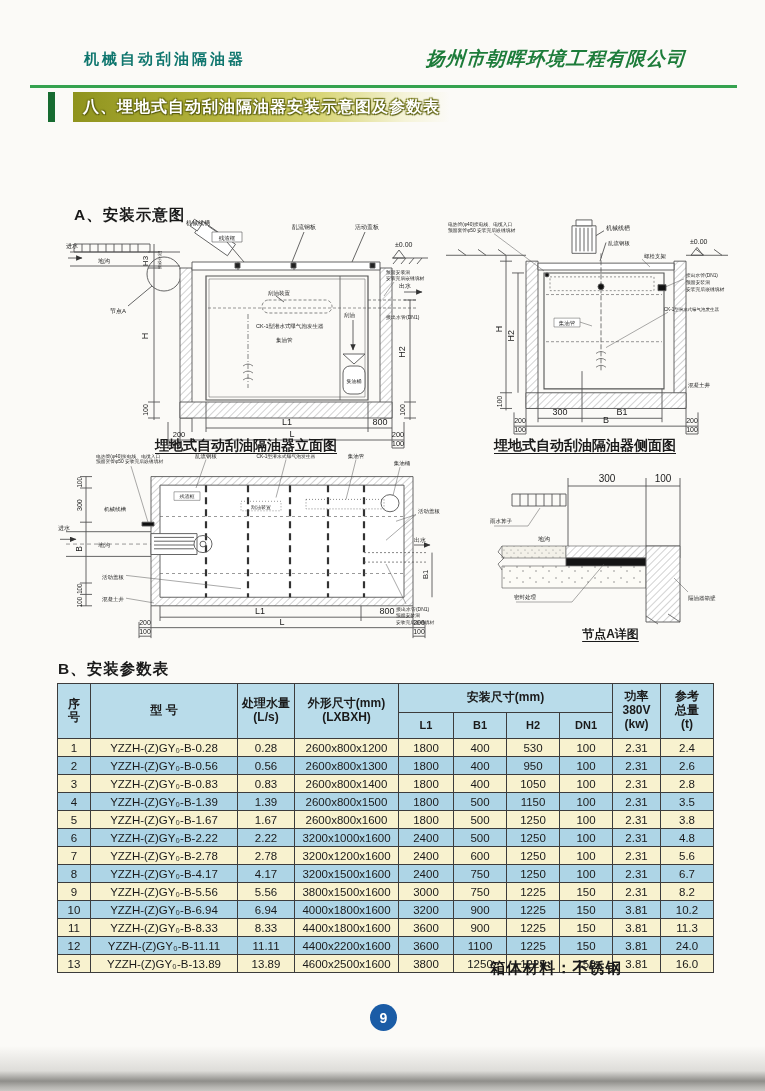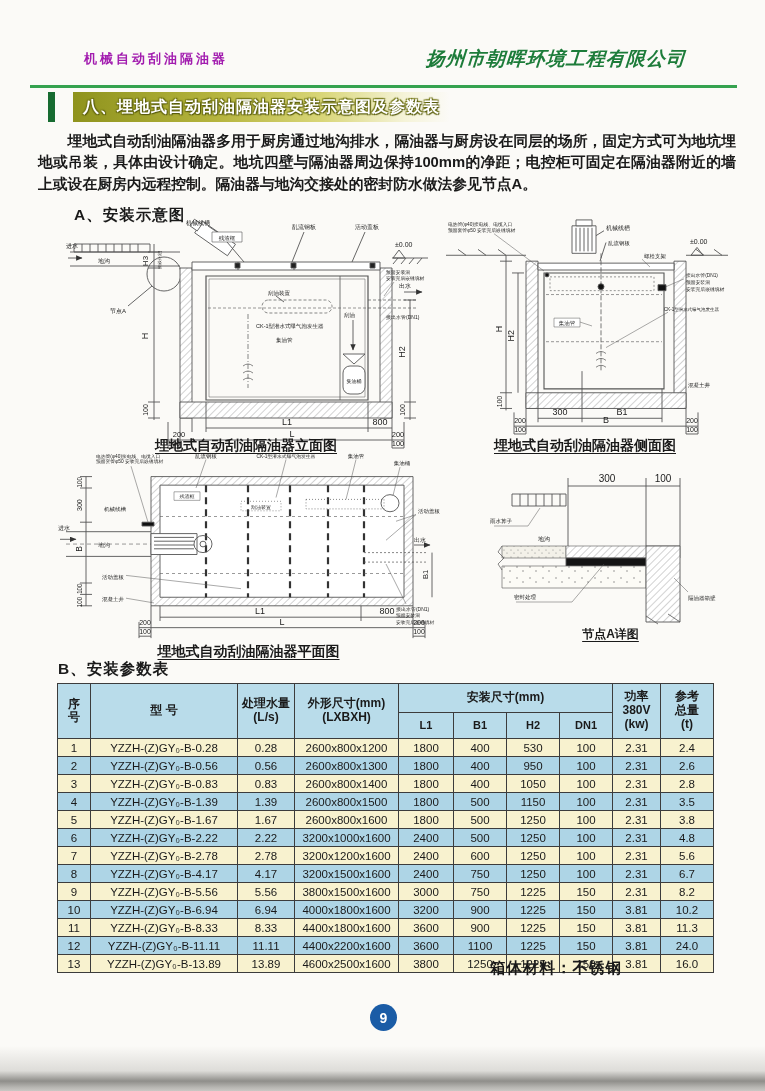--- a/index.html
+++ b/index.html
@@ -1,19 +1,19 @@
 <!DOCTYPE html>
 <html><head>
 <meta charset="utf-8">
 <style>
   html,body{margin:0;padding:0;background:#e7e6e2;}
   #page{position:relative;width:765px;height:1091px;background:#fbfaf7;overflow:hidden;
         font-family:"Liberation Sans","DejaVu Sans",sans-serif;color:#1a1a1a;}
   .abs{position:absolute;}
-  #doc-title{left:84px;top:50px;font-size:13px;font-weight:bold;letter-spacing:3px;color:#a21caf;}
+  #doc-title{left:84px;top:50px;font-size:15px;font-weight:bold;letter-spacing:3px;color:#0f766e;}
   #company{left:426px;top:46px;font-size:19px;font-weight:bold;font-style:italic;
            color:#1d7c3a;letter-spacing:1px;transform:skewX(-4deg);}
   #green-rule{left:30px;top:85px;width:707px;height:3px;background:#35a24f;}
   #banner{left:48px;top:92px;width:402px;height:30px;display:flex;align-items:stretch;gap:16px;}
   #banner-bar{width:7px;background:#176b31;}
   #banner-grad{flex:1;margin-left:2px;display:flex;align-items:center;
      background:linear-gradient(90deg,#8f931d 0%,#b5b43e 38%,#d9d678 66%,rgba(244,242,211,.85) 88%,rgba(250,249,240,0) 100%);}
   #banner-text{padding-left:10px;font-size:16px;font-weight:bold;color:#fff;letter-spacing:1px;
      text-shadow:1px 1px 1px #565a0e,-1px -1px 1px #7a7d1c,1px -1px 1px #6b6e14,-1px 1px 1px #6b6e14;}
   #intro{left:38px;top:131px;width:698px;font-size:14.8px;line-height:1.44;font-weight:600;
@@ -72,21 +72,20 @@
   <div class="abs" id="company">扬州市朝晖环境工程有限公司</div>
   <div class="abs" id="green-rule"></div>
 
   <div class="abs" id="banner">
     <div id="banner-bar"></div>
     <div id="banner-grad">
       <span id="banner-text">八、埋地式自动刮油隔油器安装示意图及参数表</span>
     </div>
   </div>
 
-  <div class="abs" id="intro">埋地式自动刮油隔油器多用于厨房通过地沟排水，隔油器与厨房设在同层的场所，固定方式可为地坑埋地或吊装，具体由设计确定。地坑四壁与隔油器周边保持100mm的净距；电控柜可固定在隔油器附近的墙上或设在厨房内远程控制。隔油器与地沟交接处的密封防水做法参见节点A。</div>
 
   <div class="abs sec-title" id="a-title">A、安装示意图</div>
 
   <svg class="abs" style="left:62px;top:216px" width="368" height="218" viewBox="0 0 368 218">
     <g stroke="#555" stroke-width="0.9" fill="none">
 
       <line x1="330" y1="42" x2="366" y2="42"></line>
       <line x1="336" y1="42" x2="331" y2="48"></line>
         <line x1="344" y1="42" x2="339" y2="48"></line>
       <line x1="352" y1="42" x2="347" y2="48"></line>
@@ -405,21 +404,20 @@
     <text transform="rotate(-90 26 146)" x="26" y="146" font-size="6.5" text-anchor="middle">100</text>
     <text transform="rotate(-90 26 160)" x="26" y="160" font-size="6.5" text-anchor="middle">100</text>
     <text x="204" y="173" font-size="9" text-anchor="middle">L1</text>
     <text x="331" y="173" font-size="9" text-anchor="middle">800</text>
     <text x="89" y="184" font-size="7" text-anchor="middle">200</text>
     <text x="226" y="184" font-size="9" text-anchor="middle">L</text>
     <text x="363" y="184" font-size="7" text-anchor="middle">200</text>
     <text x="89" y="194" font-size="7" text-anchor="middle">100</text>
     <text x="363" y="194" font-size="7" text-anchor="middle">100</text>
   </svg>
-  <div class="abs caption" style="left:56px;top:643px;width:385px"><span>埋地式自动刮油隔油器平面图</span></div>
 
   <svg class="abs" style="left:488px;top:464px" width="245" height="160" viewBox="0 0 245 160">
     <g stroke="#555" stroke-width="0.9" fill="none">
 
       <line x1="80" y1="14" x2="80" y2="82"></line>
       <line x1="158" y1="14" x2="158" y2="82"></line>
       <line x1="192" y1="14" x2="192" y2="82"></line>
       <line x1="80" y1="22" x2="158" y2="22"></line>
       <line x1="158" y1="22" x2="192" y2="22"></line>
 

